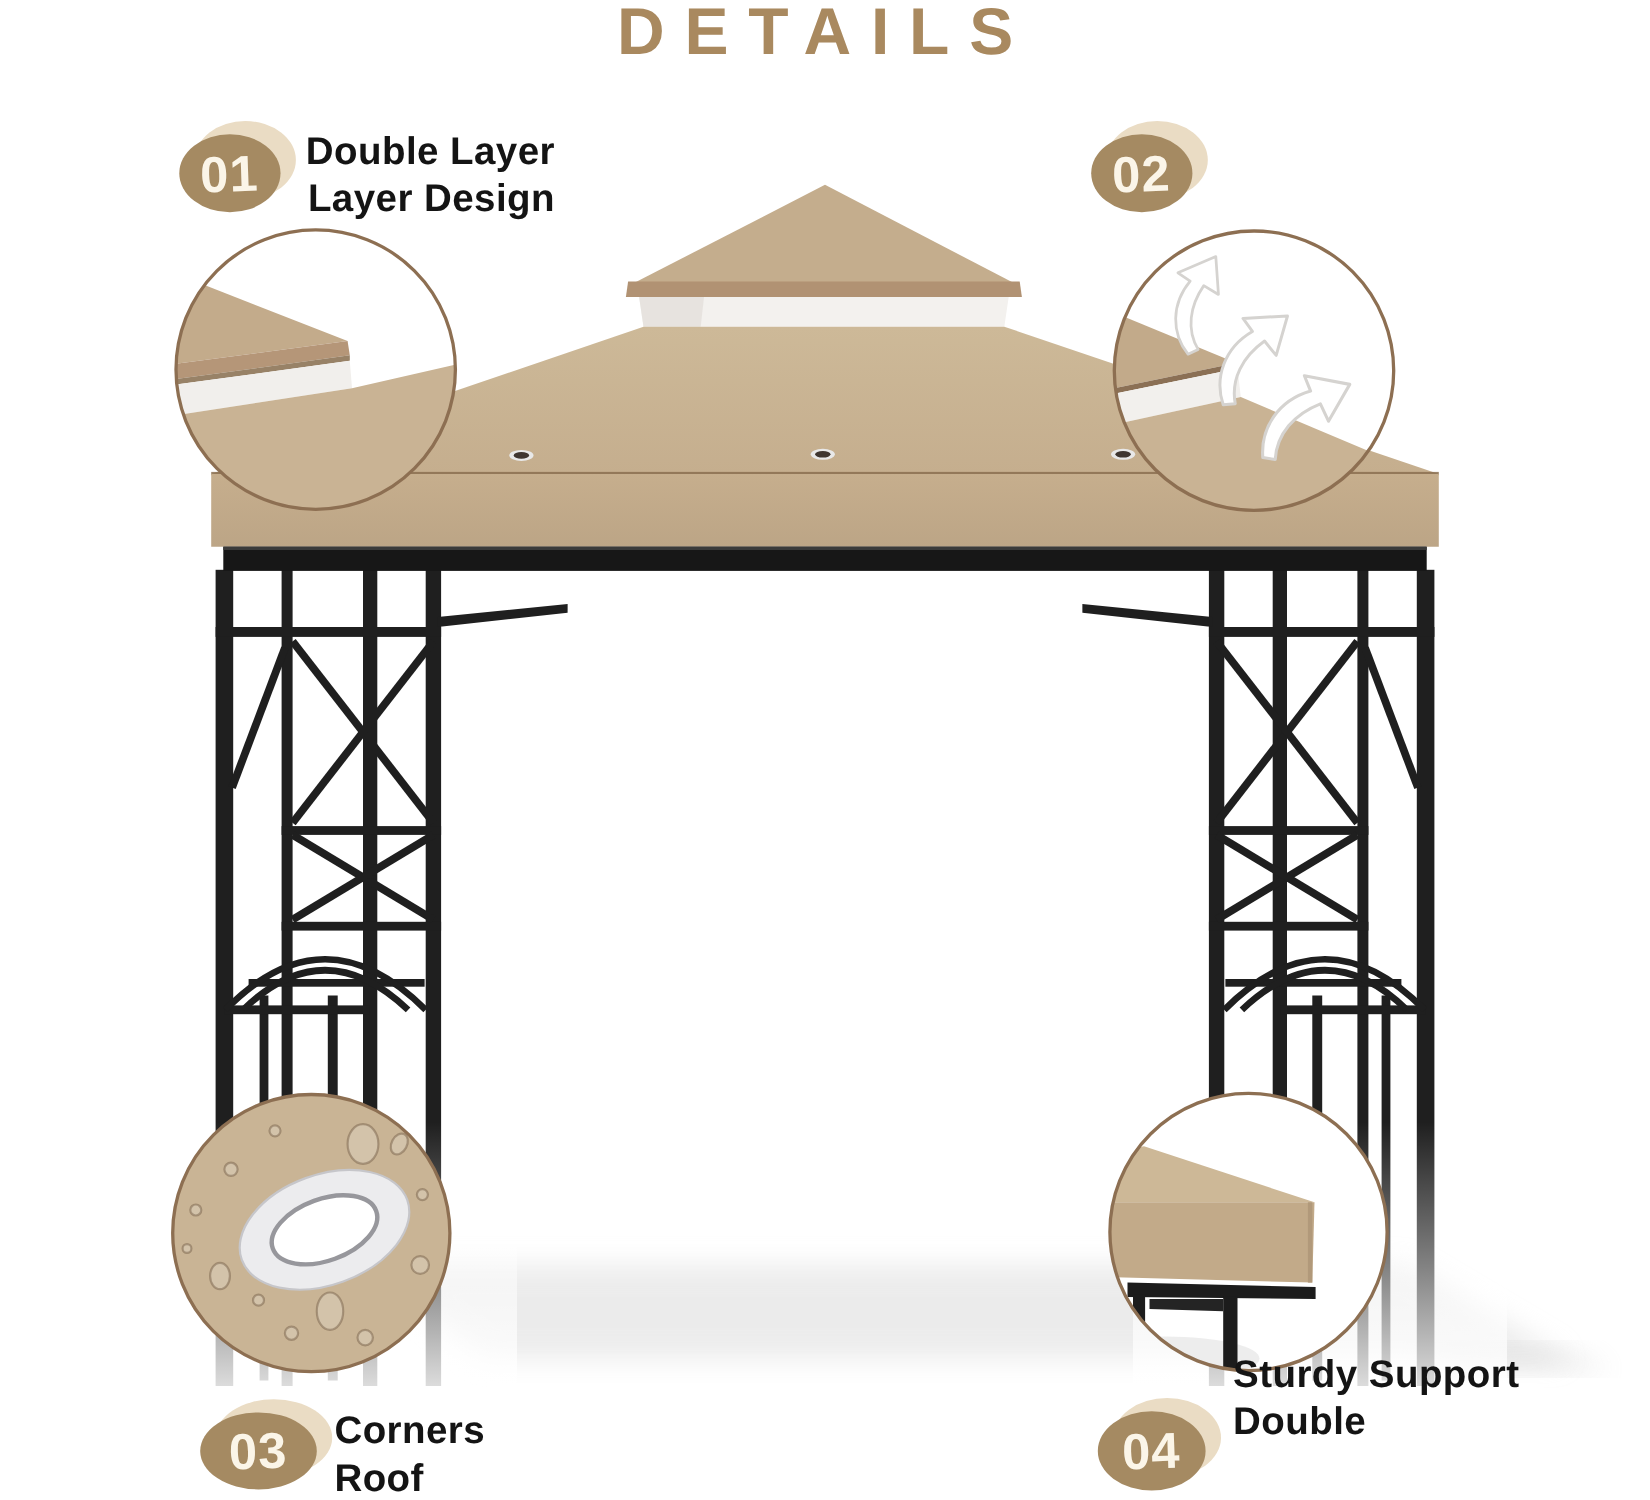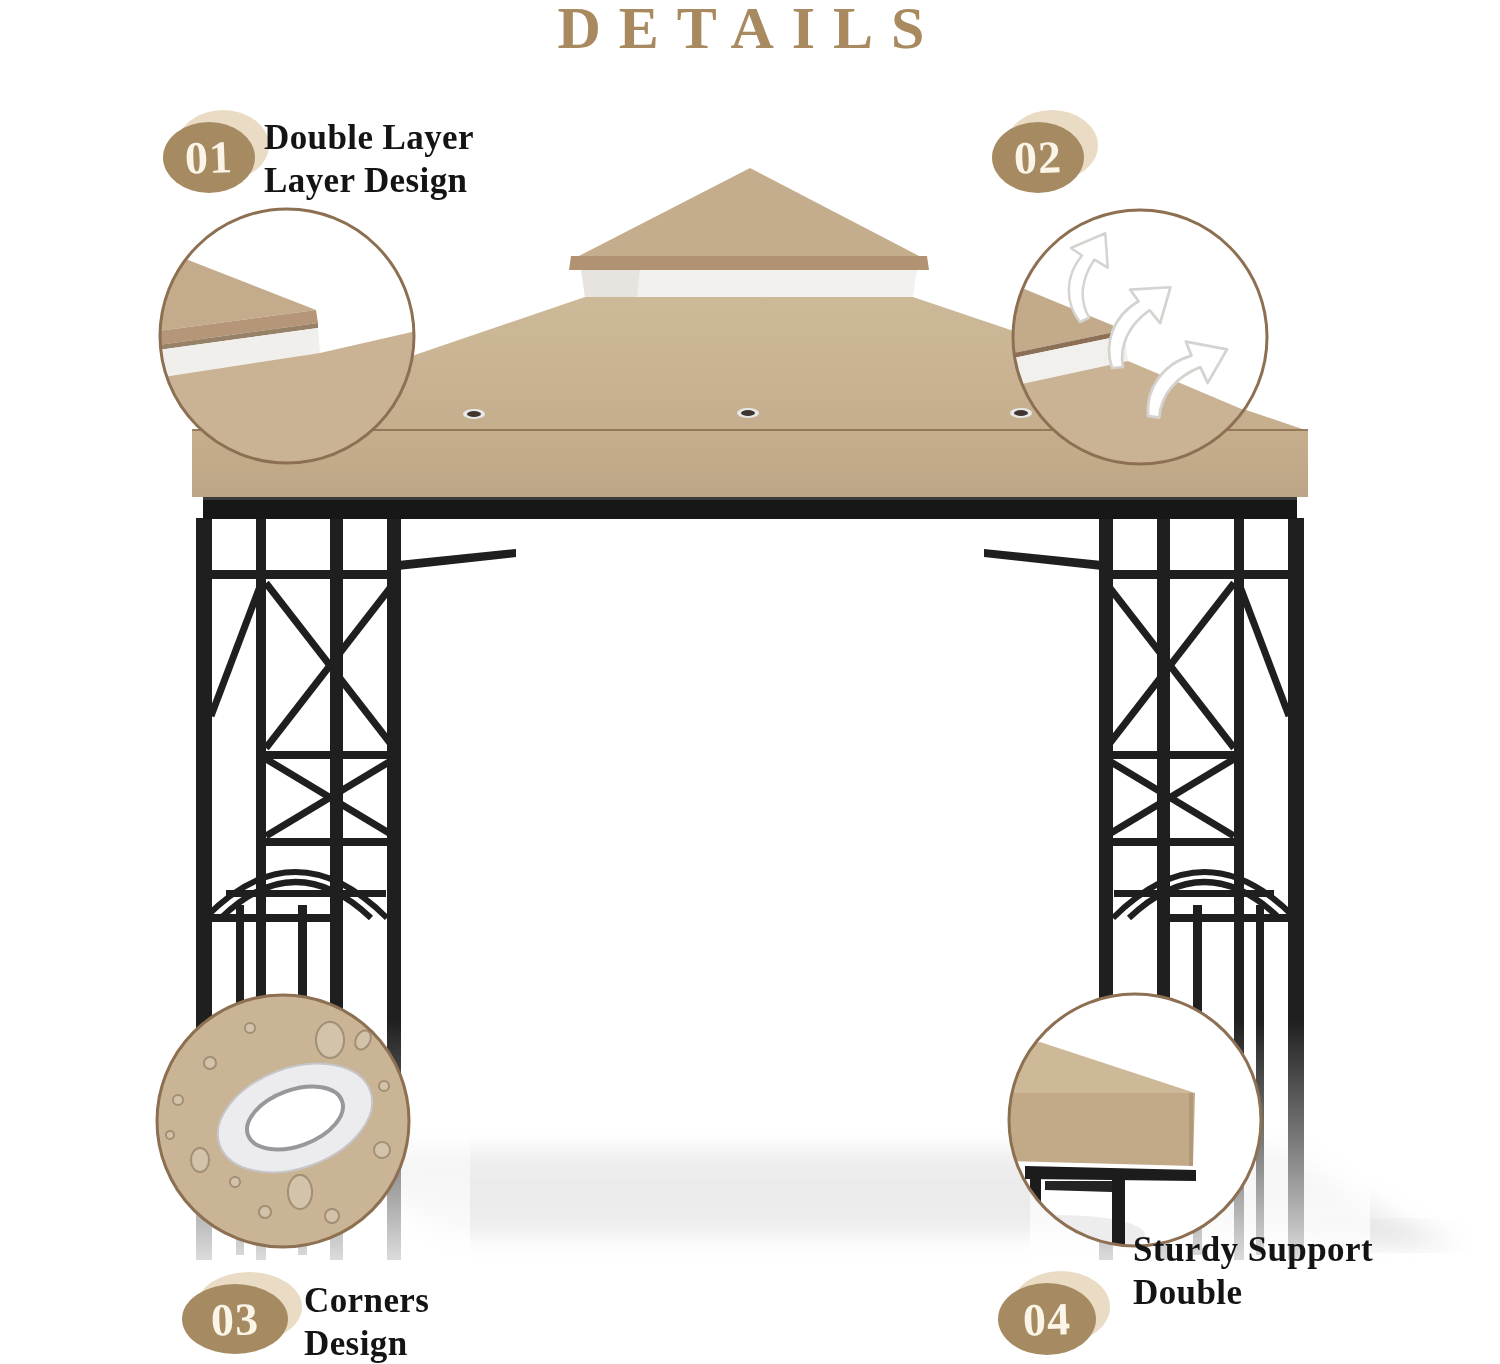--- a/index.html
+++ b/index.html
@@ -1,18 +1,18 @@
 <!DOCTYPE html>
 <html><head>
 <meta charset="utf-8">
 <style>
   html,body{margin:0;padding:0;background:#fff;}
   .stage{
     position:relative;width:1500px;height:1364px;background:#ffffff;
-    font-family:Liberation Serif, serif;overflow:hidden;
+    font-family:Liberation Sans, sans-serif;overflow:hidden;
   }
   .art{position:absolute;left:0;top:0;width:1500px;height:1364px;}
   .page-title{
     position:absolute;left:0;top:-6px;width:100%;text-align:center;
     font-size:60px;font-weight:bold;letter-spacing:18px;color:#a9895f;
   }
   .badge{position:absolute;}
   .badge .shadow{
     position:absolute;left:14px;top:-12px;width:100%;height:100%;
     background:#eadcc4;border-radius:50%;
@@ -27,24 +27,24 @@
     transform:rotate(-2deg);
   }
   .feature-label{
     position:absolute;color:#141414;font-size:35px;font-weight:bold;
     line-height:43px;letter-spacing:0.4px;white-space:nowrap;
   }
   .b1{left:163px;top:122px;width:92px;height:71px;}
   .b2{left:992px;top:122px;width:92px;height:71px;}
   .b3{left:182px;top:1284px;width:106px;height:70px;}
   .b4{left:998px;top:1283px;width:98px;height:72px;}
-  .t1{left:264px;top:116px;}
+  .t1{left:278px;top:116px;text-align:right;}
   .t2{left:1122px;top:116px;}
   .t3{left:304px;top:1279px;}
-  .t4{left:1121px;top:1228px;margin-left:12px;}
+  .t4{left:1121px;top:1228px;}
 </style>
 </head>
 <body>
 
 <div class="stage">
 
   <svg class="art" viewBox="0 0 1500 1364">
     <defs>
       <linearGradient id="roofGrad" x1="0" y1="297" x2="0" y2="431" gradientUnits="userSpaceOnUse">
         <stop offset="0" stop-color="#cdb998"></stop>
@@ -226,21 +226,21 @@
   </div>
 
   <div class="badge b3">
     <div class="shadow"></div>
     <div class="oval">
         <span class="num">03</span>
       </div>
   </div>
   <div class="feature-label t3">
     <div>Corners</div>
-    <div>Design</div>
+    <div>Roof</div>
   </div>
 
   <div class="badge b4">
     <div class="shadow"></div>
     <div class="oval">
         <span class="num">04</span>
       </div>
   </div>
   <div class="feature-label t4">
     <div>Sturdy Support</div>

